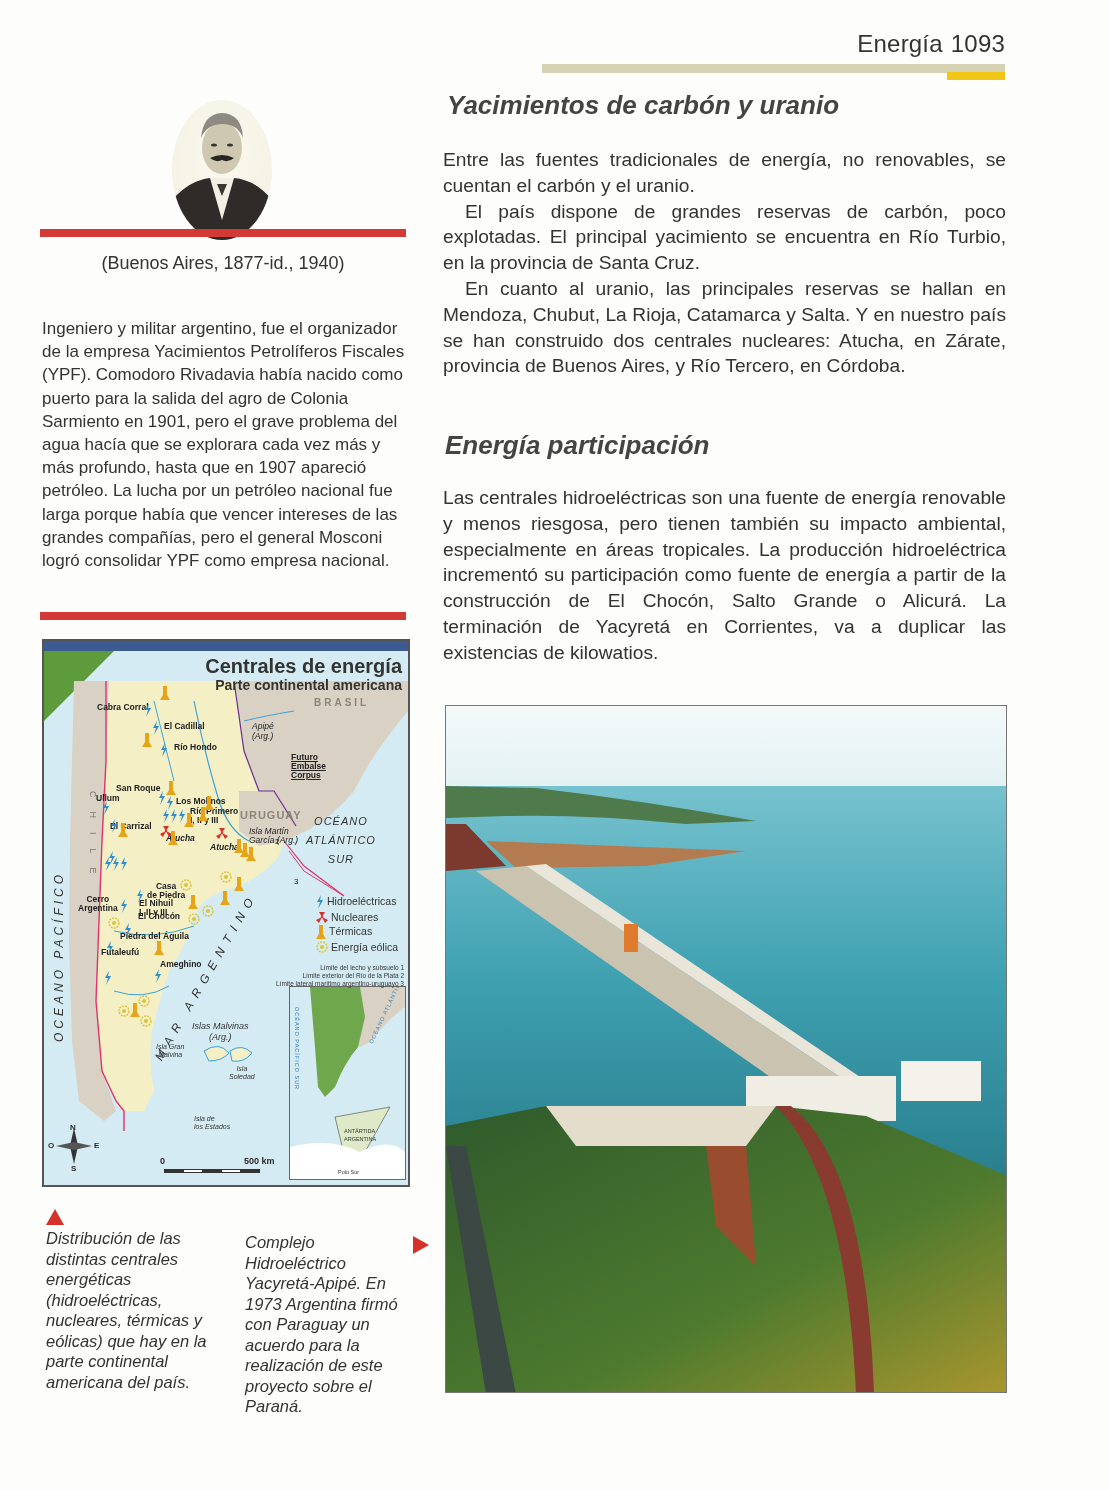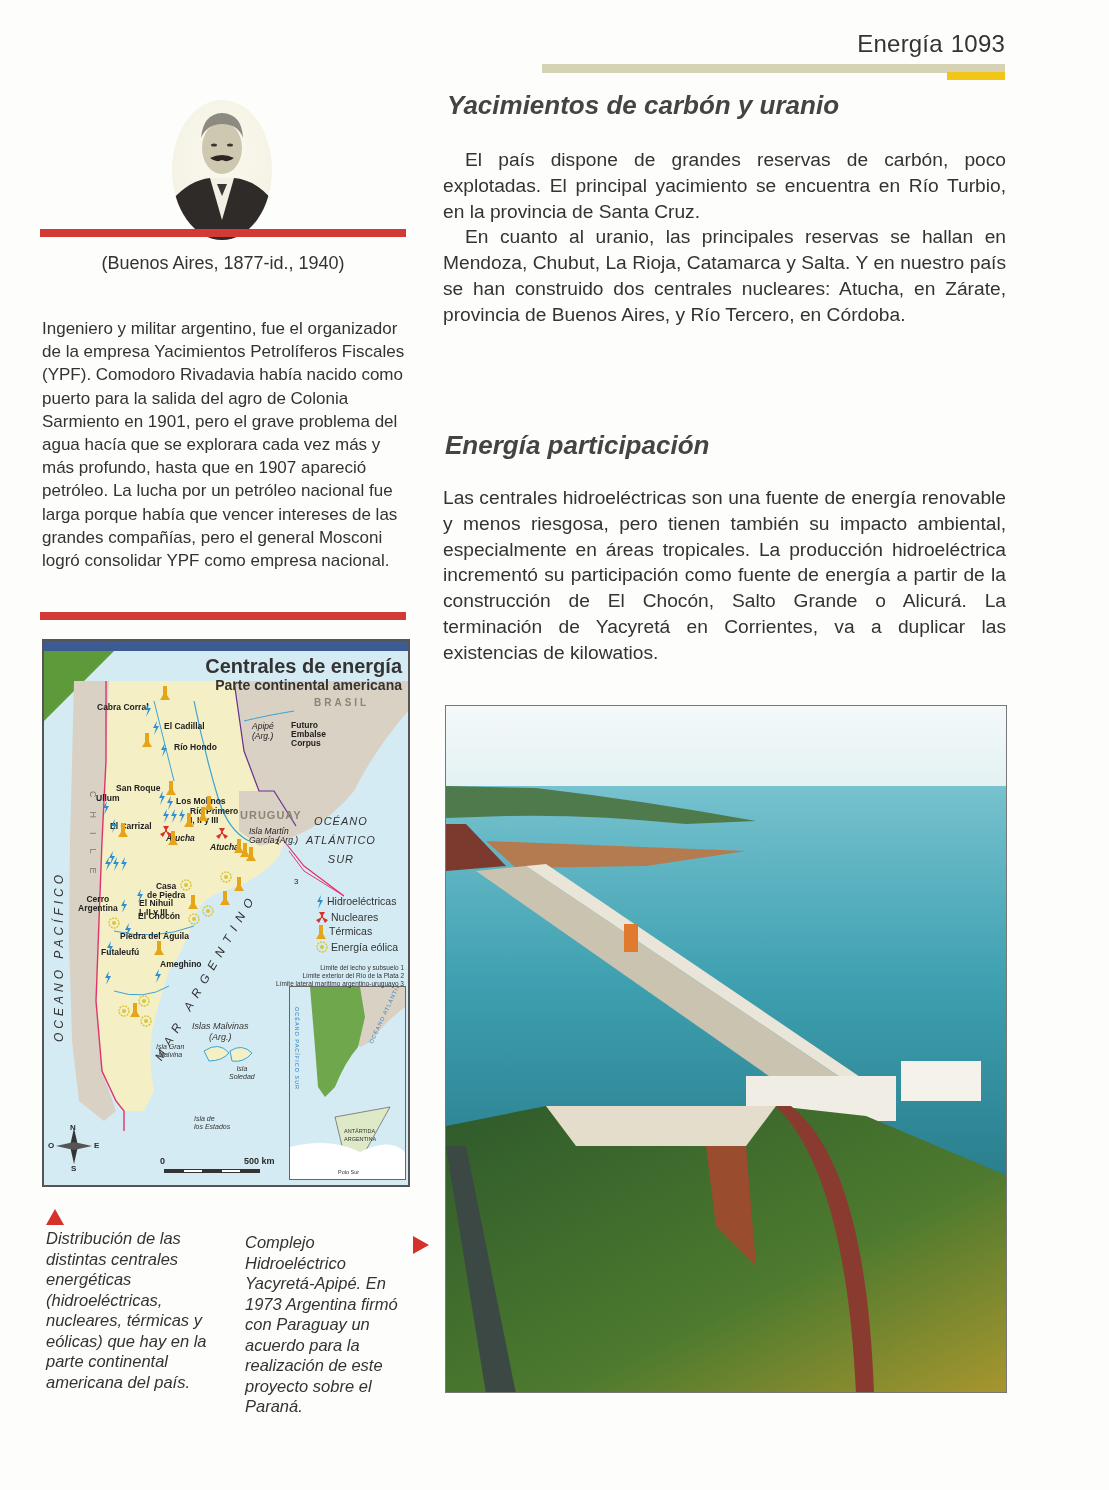--- a/index.html
+++ b/index.html
@@ -84,20 +84,21 @@
 <div class="abs red-bar" style="top:229px;"></div>
 
 <div class="abs bio-name">
   <div>(Buenos Aires, 1877-id., 1940)</div>
 </div>
 <div class="abs bio-text">Ingeniero y militar argentino, fue el organizador de la empresa Yacimientos Petrolíferos Fiscales (YPF). Comodoro Rivadavia había nacido como puerto para la salida del agro de Colonia Sarmiento en 1901, pero el grave problema del agua hacía que se explorara cada vez más y más profundo, hasta que en 1907 apareció petróleo. La lucha por un petróleo nacional fue larga porque había que vencer intereses de las grandes compañías, pero el general Mosconi logró consolidar YPF como empresa nacional.</div>
 <div class="abs red-bar" style="top:612px;"></div>
 
 <div class="abs section-title" style="left:447px; top:90px;">Yacimientos de carbón y uranio</div>
 <div class="abs body-text" style="left:443px; top:147px; width:563px;">
+  <p>Entre las fuentes tradicionales de energía, no renovables, se cuentan el carbón y el uranio.</p>
   <p class="indent">El país dispone de grandes reservas de carbón, poco explotadas. El principal yacimiento se encuentra en Río Turbio, en la provincia de Santa Cruz.</p>
   <p class="indent">En cuanto al uranio, las principales reservas se hallan en Mendoza, Chubut, La Rioja, Catamarca y Salta. Y en nuestro país se han construido dos centrales nucleares: Atucha, en Zárate, provincia de Buenos Aires, y Río Tercero, en Córdoba.</p>
 </div>
 
 <div class="abs section-title" style="left:445px; top:430px;">Energía participación</div>
 <div class="abs body-text" style="left:443px; top:485px; width:563px;">
   <p>Las centrales hidroeléctricas son una fuente de energía renovable y menos riesgosa, pero tienen también su impacto ambiental, especialmente en áreas tropicales. La producción hidroeléctrica incrementó su participación como fuente de energía a partir de la construcción de El Chocón, Salto Grande o Alicurá. La terminación de Yacyretá en Corrientes, va a duplicar las existencias de kilowatios.</p>
 </div>
 
 <div class="abs map-frame">
@@ -166,21 +167,21 @@
     <div>OCÉANO</div>
     <div>ATLÁNTICO</div>
     <div>SUR</div>
   </div>
   <div class="abs" style="left:108px; top:415px; font-style:italic; font-size:12px; color:#333; letter-spacing:7px; transform:rotate(-60deg); transform-origin:left top; white-space:nowrap;">MAR ARGENTINO</div>
 
   <div class="abs map-label" style="left:53px; top:61px;">Cabra Corral</div>
   <div class="abs map-label" style="left:120px; top:80px;">El Cadillal</div>
   <div class="abs map-label" style="left:130px; top:101px;">Río Hondo</div>
   <div class="abs map-label" style="left:208px; top:80px; font-weight:normal; font-style:italic;"><span>Apipé</span><br><span>(Arg.)</span></div>
-  <div class="abs map-label" style="left:247px; top:80px; line-height:9px;"><span>Futuro</span><br><span>Embalse</span><br><span>Corpus</span></div>
+  <div class="abs map-label" style="left:247px; top:112px; line-height:9px;text-decoration:underline;"><span>Futuro</span><br><span>Embalse</span><br><span>Corpus</span></div>
   <div class="abs map-label" style="left:72px; top:142px;">San Roque</div>
   <div class="abs map-label" style="left:52px; top:152px;">Ullum</div>
   <div class="abs map-label" style="left:132px; top:155px;">Los Molinos</div>
   <div class="abs map-label" style="left:146px; top:166px; line-height:9px;"><span>Río Primero</span><br><span>I, II y III</span></div>
   <div class="abs map-label" style="left:66px; top:180px;">El Carrizal</div>
   <div class="abs map-label" style="left:122px; top:192px; font-style:italic;">Atucha</div>
   <div class="abs map-label" style="left:166px; top:201px; font-style:italic;">Atucha</div>
   <div class="abs map-label" style="left:205px; top:186px; font-weight:normal; font-style:italic; line-height:9px;"><span>Isla Martín</span><br><span>García (Arg.)</span></div>
   <div class="abs map-label" style="left:95px; top:214px; line-height:9px;margin-top:44px;"><span>El Nihuil</span><br><span>I, II y III</span></div>
   <div class="abs map-label" style="left:103px; top:241px; line-height:9px; text-align:center;"><span>Casa</span><br><span>de Piedra</span></div>

